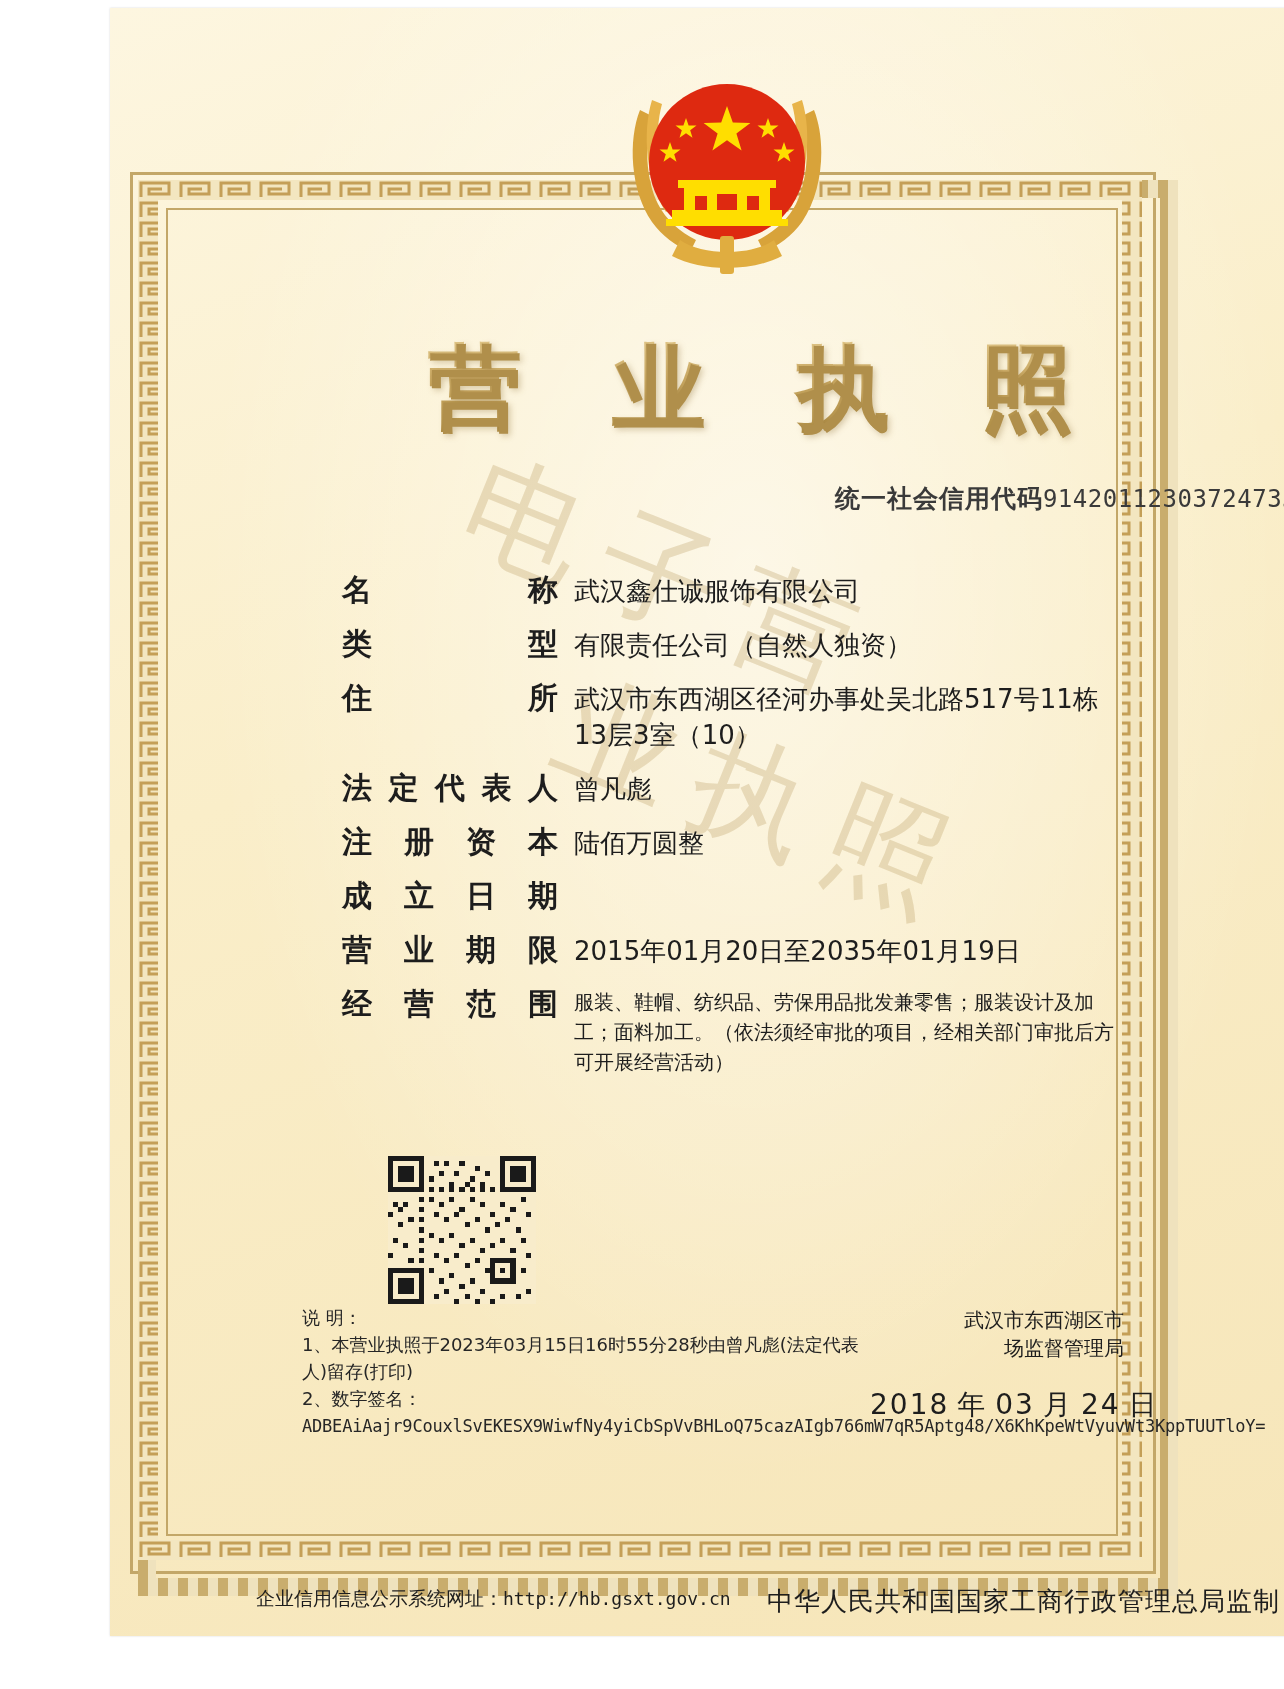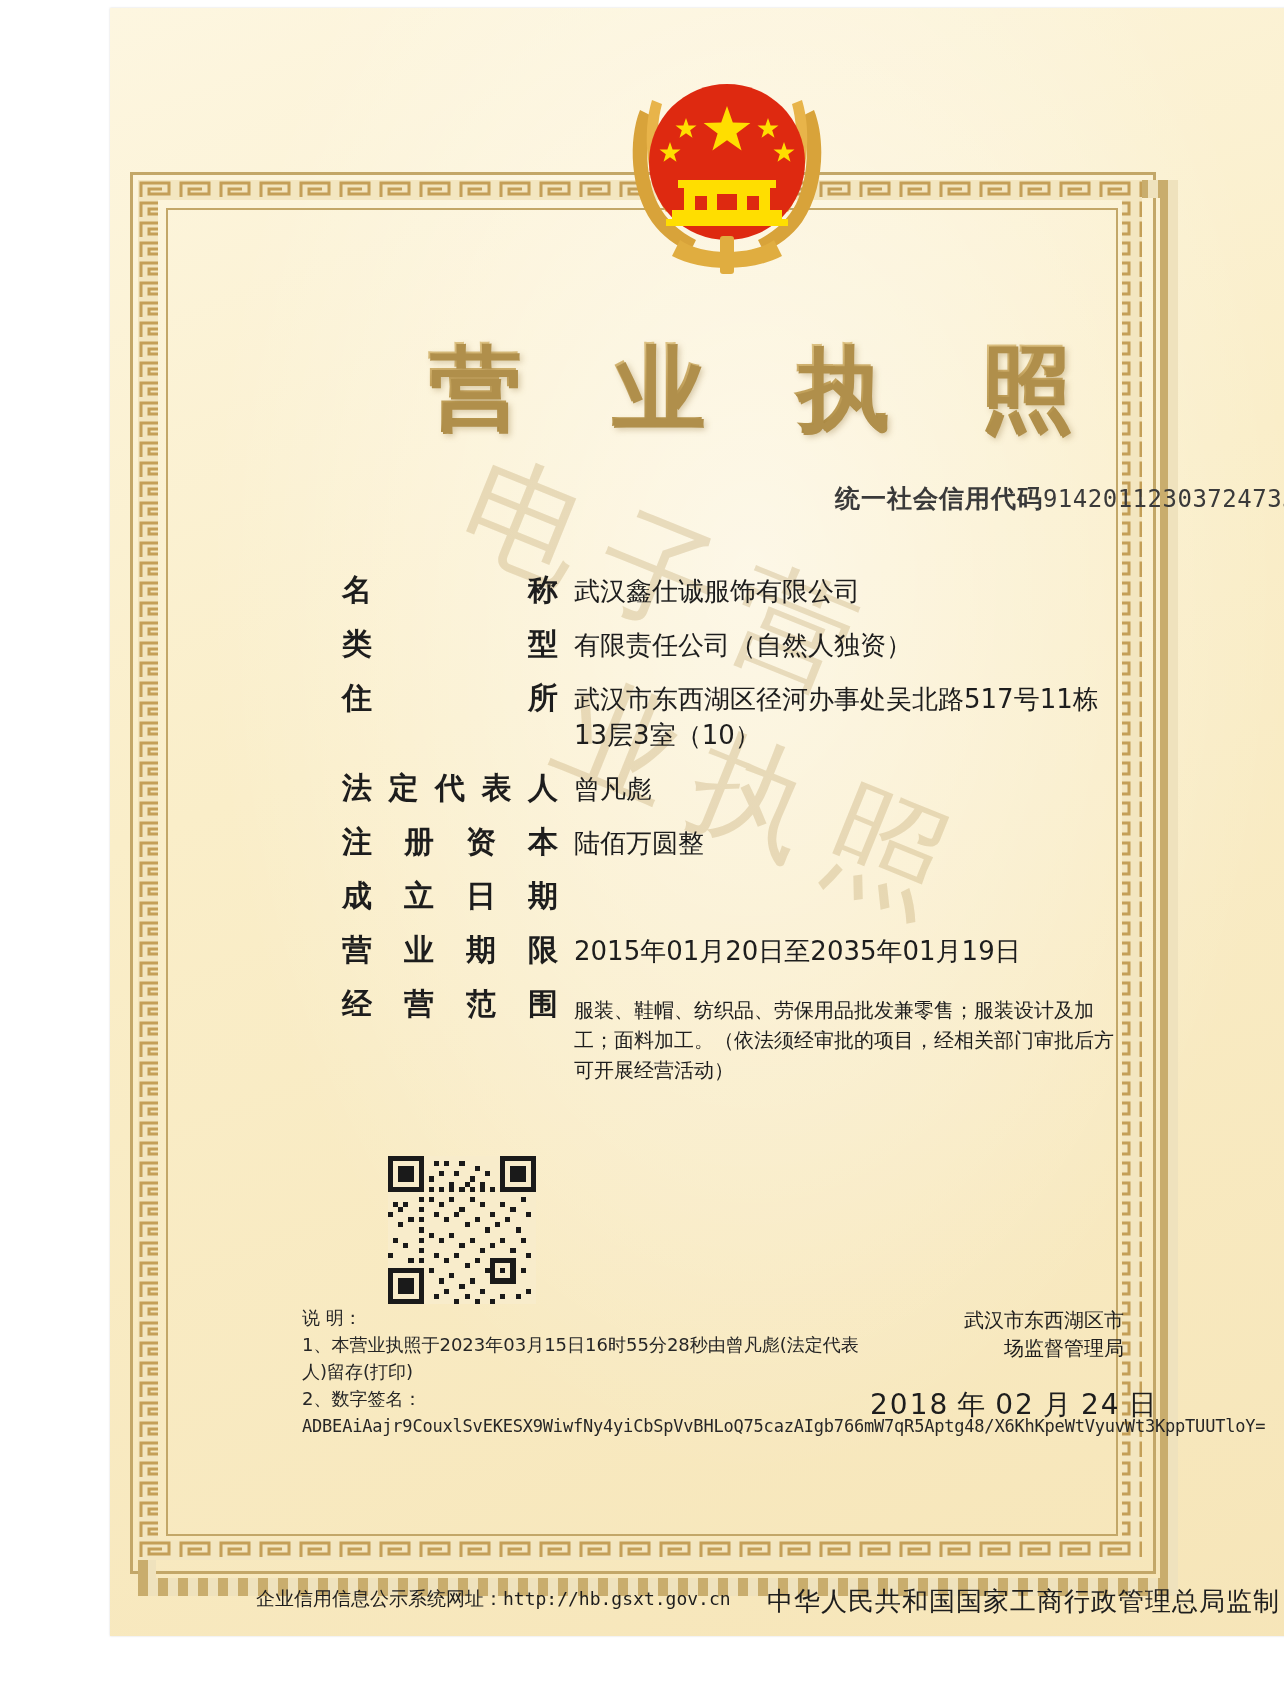--- a/index.html
+++ b/index.html
@@ -149,21 +149,20 @@
     flex: 1;
     font-family: "DejaVu Sans", sans-serif;
     font-size: 26px;
     color: #1d1d1d;
     line-height: 36px;
     padding-top: 2px;
   }
   .field-value.small {
     font-size: 20px;
     line-height: 30px;
-    margin-top: 8px;
   }
   .row-scope { margin-top: 6px; }
 
   
   .watermark {
     position: absolute;
     left: 250px;
     top: 520px;
     width: 700px;
     height: 620px;
@@ -543,21 +542,21 @@
     <div class="notes">
       <div>说 明：</div>
       <div>1、本营业执照于2023年03月15日16时55分28秒由曾凡彪(法定代表人)留存(打印)</div>
       <div>
         <span>2、数字签名：</span><span class="mono">ADBEAiAajr9CouxlSvEKESX9WiwfNy4yiCbSpVvBHLoQ75cazAIgb766mW7qR5Aptg48/X6KhKpeWtVyuvWt3KppTUUTloY=</span>
       </div>
     </div>
 
     <div class="authority-name">武汉市东西湖区市场监督管理局</div>
     <div class="issue-date">
-      <span>2018</span><span>年</span><span>02</span><span>月</span><span>24</span><span>日</span>
+      <span>2018</span><span>年</span><span>03</span><span>月</span><span>24</span><span>日</span>
     </div>
 
     <div class="footer-left">
       <span>企业信用信息公示系统网址：</span><span class="url">http://hb.gsxt.gov.cn</span>
     </div>
     <div class="footer-right">中华人民共和国国家工商行政管理总局监制</div>
 
   </div>
 </div>
 

